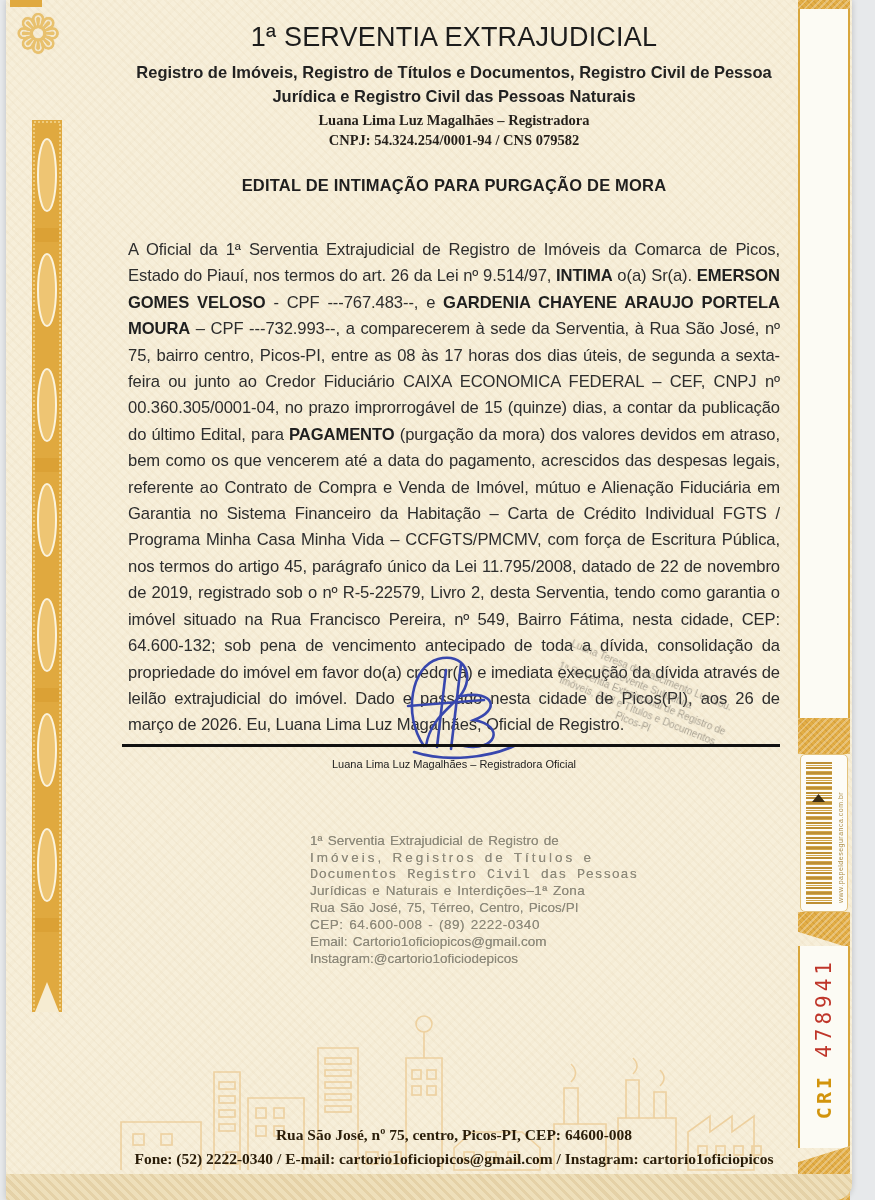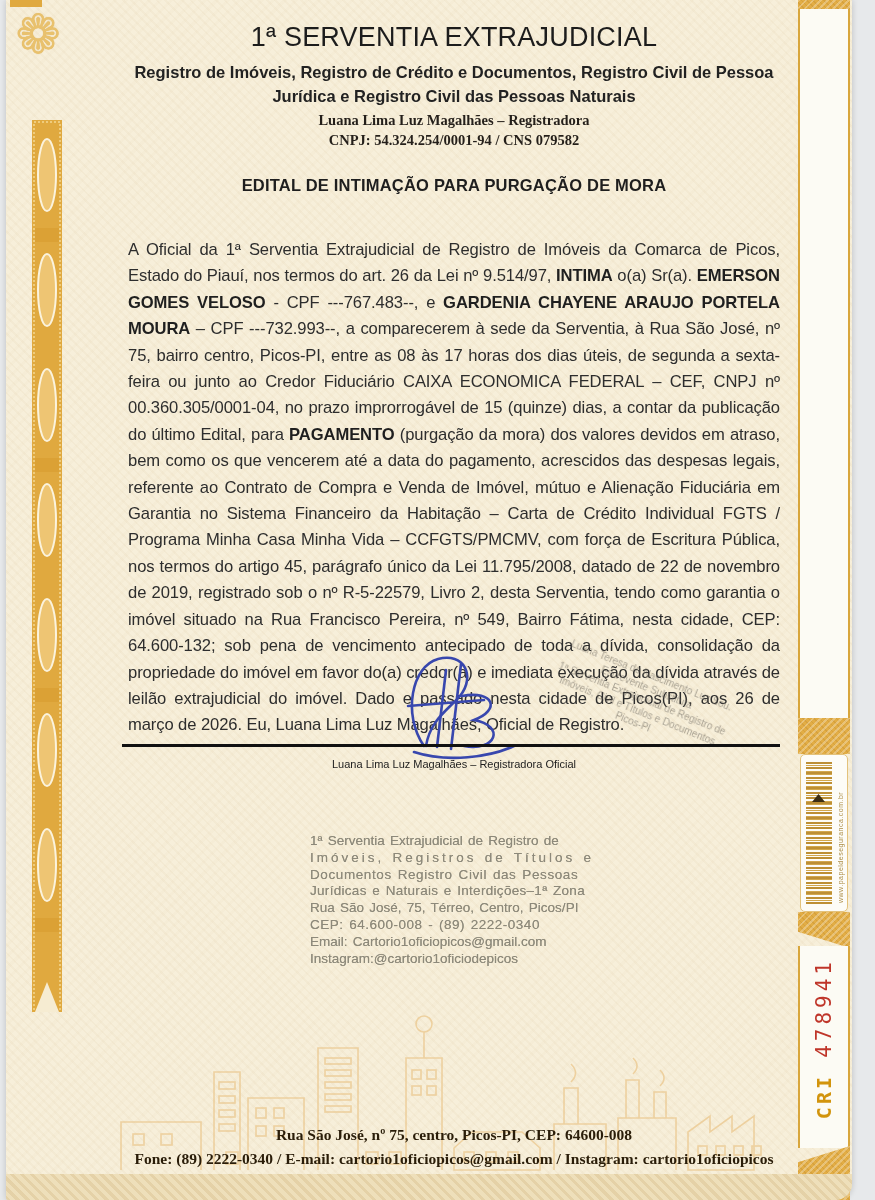--- a/index.html
+++ b/index.html
@@ -106,21 +106,21 @@
     font-size:11px;font-weight:normal;color:#1d1d1d;
   }
   
   .office-stamp{
     position:absolute;top:833px;left:196px;width:350px;
     font-size:13.5px;line-height:16.8px;color:#8d897a;
     text-shadow:0 0 .6px #a19d8d;filter:blur(.25px);
   }
   .office-stamp .stamp-line{word-spacing:1.5px;}
   .office-stamp .stamp-line:nth-child(2){letter-spacing:3px;}
-  .office-stamp .stamp-line:nth-child(3){letter-spacing:.6px;}
+  .office-stamp .stamp-line:nth-child(3){letter-spacing:.6px;font-family:Liberation Mono, monospace;}
   .office-stamp .stamp-line:nth-child(4){letter-spacing:.3px;}
   .office-stamp .stamp-line:nth-child(6){text-align:left;letter-spacing:.5px;}
   
   .skyline{position:absolute;left:100px;top:1000px;opacity:.8;}
   .footer-address,.footer-contact{
     position:absolute;left:0;width:100%;text-align:center;
     font-family:"Liberation Serif",serif;font-weight:bold;color:#2a1d09;
   }
   .footer-address{top:1126px;font-size:15.5px;}
   .footer-contact{top:1150px;font-size:15.5px;}
@@ -216,21 +216,21 @@
       <rect x="646" y="146" width="9" height="9"></rect>
     <rect x="120" y="152" width="12" height="12"></rect>
       <rect x="260" y="152" width="12" height="12"></rect>
       <rect x="283" y="152" width="12" height="12"></rect>
   </svg>
 
   <div class="content">
 
     <div class="office-header">
       <div class="office-name">1ª SERVENTIA EXTRAJUDICIAL</div>
-      <div class="services-line first">Registro de Imóveis, Registro de Crédito e Documentos, Registro Civil de Pessoa</div>
+      <div class="services-line first">Registro de Imóveis, Registro de Títulos e Documentos, Registro Civil de Pessoa</div>
       <div class="services-line">Jurídica e Registro Civil das Pessoas Naturais</div>
       <div class="registrar-line">Luana Lima Luz Magalhães – Registradora</div>
       <div class="cnpj-line">CNPJ: 54.324.254/0001-94  /  CNS 079582</div>
     </div>
 
     <div class="edital-title">EDITAL DE INTIMAÇÃO PARA PURGAÇÃO DE MORA</div>
 
     <div class="edital-body"><span>A Oficial da 1ª Serventia Extrajudicial de Registro de Imóveis da Comarca de Picos, Estado do Piauí, nos termos do  art. 26 da Lei nº 9.514/97, </span><b>INTIMA</b><span> o(a) Sr(a). </span><b>EMERSON GOMES VELOSO</b><span> - CPF ---767.483--, e </span><b>GARDENIA CHAYENE ARAUJO PORTELA MOURA</b><span> – CPF ---732.993--, a comparecerem à sede da Serventia, à Rua São José, nº 75, bairro centro, Picos-PI, entre as 08 às 17 horas dos dias úteis, de segunda a sexta-feira ou junto ao Credor Fiduciário CAIXA ECONOMICA FEDERAL – CEF, CNPJ nº 00.360.305/0001-04, no prazo improrrogável de 15 (quinze) dias, a contar da publicação do último Edital, para </span><b>PAGAMENTO</b><span> (purgação da mora) dos valores devidos em atraso, bem como os que vencerem até a data do pagamento, acrescidos das despesas legais, referente ao Contrato de Compra e Venda de Imóvel, mútuo e Alienação Fiduciária em Garantia no Sistema Financeiro da Habitação – Carta de Crédito Individual FGTS / Programa Minha Casa Minha Vida – CCFGTS/PMCMV, com força de Escritura Pública, nos termos do artigo 45, parágrafo único da Lei 11.795/2008, datado de 22 de novembro de 2019, registrado sob o nº R-5-22579, Livro 2, desta Serventia, tendo como garantia o imóvel situado na Rua Francisco Pereira, nº 549, Bairro Fátima, nesta cidade, CEP: 64.600-132; sob pena de vencimento antecipado de toda a dívida, consolidação da propriedade do imóvel em favor do(a) credor(a) e imediata execução da dívida através de leilão extrajudicial do imóvel. Dado e passado nesta cidade de Picos(PI), aos 26 de março de 2026. Eu, Luana Lima Luz Magalhães, Oficial de Registro.</span></div>
 
     <div class="escrevente-stamp">
@@ -258,17 +258,17 @@
         <div class="stamp-line">Imóveis, Registros de Títulos e</div>
         <div class="stamp-line">Documentos Registro Civil das Pessoas</div>
         <div class="stamp-line">Jurídicas e Naturais e Interdições–1ª Zona</div>
         <div class="stamp-line">Rua São José, 75, Térreo, Centro, Picos/PI</div>
         <div class="stamp-line">CEP: 64.600-008 - (89) 2222-0340</div>
         <div class="stamp-line">Email: Cartorio1oficiopicos@gmail.com</div>
         <div class="stamp-line">Instagram:@cartorio1oficiodepicos</div>
       </div>
 
     <div class="footer-address">Rua São José, nº 75, centro, Picos-PI, CEP: 64600-008</div>
-    <div class="footer-contact">Fone: (89) 2222-0340  /  E-mail: cartorio1oficiopicos@gmail.com  /  Instagram: cartorio1oficiopicos</div>
+    <div class="footer-contact">Fone: (52) 2222-0340  /  E-mail: cartorio1oficiopicos@gmail.com  /  Instagram: cartorio1oficiopicos</div>
   </div>
 
   <div class="bottom-band"></div>
 </div>
 
 </body></html>

